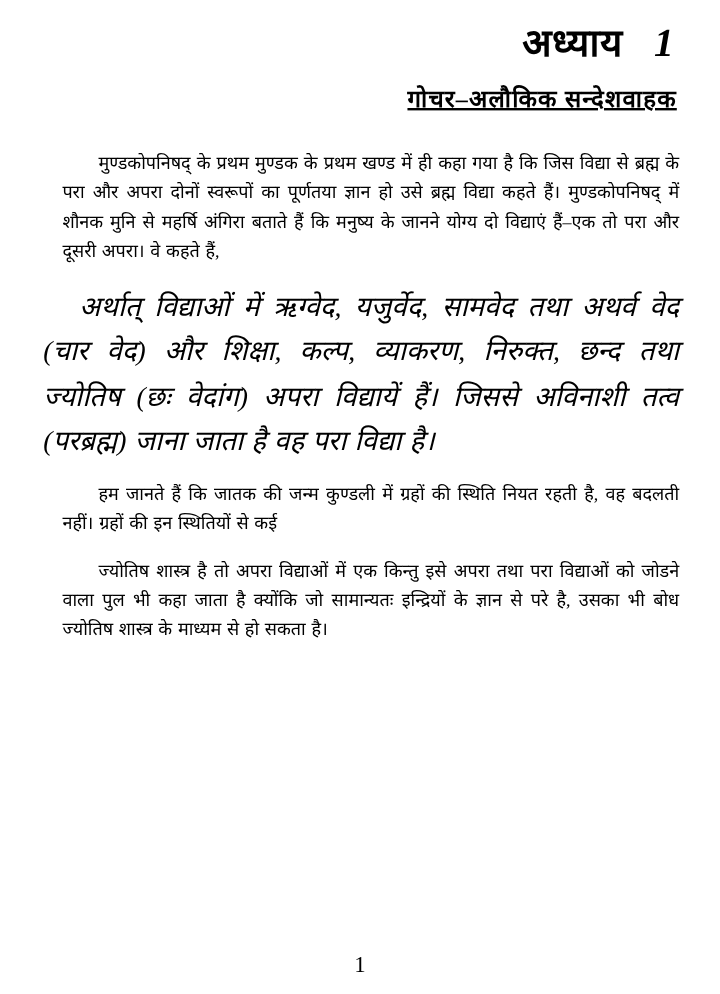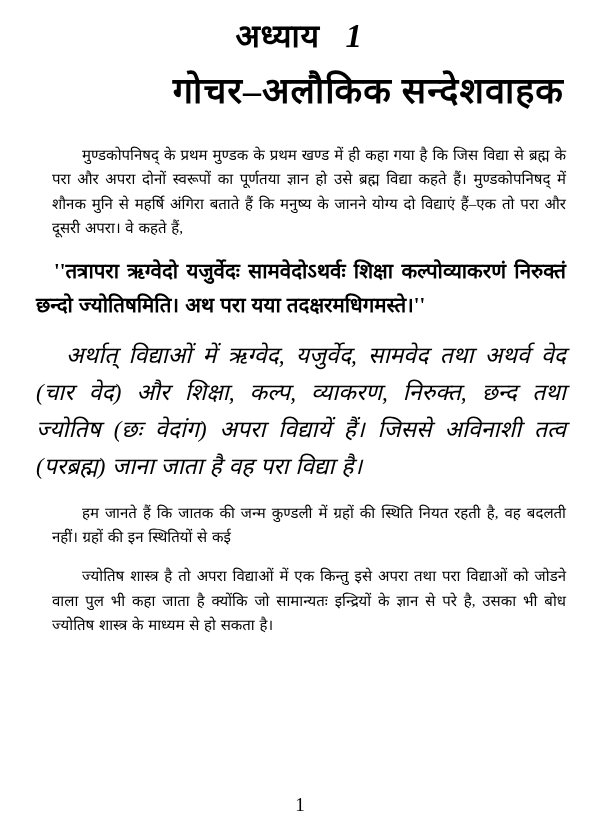--- a/index.html
+++ b/index.html
@@ -15,43 +15,44 @@
     overflow: hidden;
   }
   .page {
     position: relative;
     width: 600px;
     height: 828px;
     box-sizing: border-box;
     padding: 18px 34px 10px 36px;
   }
   .chapter-line {
-    text-align: center;
+    text-align: right;
     font-size: 32px;
     font-weight: bold;
     letter-spacing: 0.5px;
     margin: 0 4px 14px 0;
     line-height: 1.15;
   }
   .chapter-line .chap-word {
     display: inline;
   }
   .chapter-line .chap-num {
     display: inline-block;
     margin-left: 26px;
     font-style: italic;
     font-size: 33px;
   }
   .chapter-title {
     text-align: right;
-    font-size: 36px;
+    font-size: 20px;
     font-weight: bold;
     margin: 0 2px 30px 0;
     line-height: 1.2;
     letter-spacing: 1px;
+    text-decoration: underline;
   }
   p.body-para {
     font-size: 15px;
     line-height: 1.62;
     margin: 0 0 15px 16px;
     text-align: justify;
     text-justify: inter-word;
     word-spacing: 1px;
   }
   p.body-para.indent {
@@ -90,21 +91,20 @@
 <div class="page">
 
   <div class="chapter-line">
     <span class="chap-word">अध्याय</span><span class="chap-num">1</span>
   </div>
 
   <div class="chapter-title">गोचर–अलौकिक सन्देशवाहक</div>
 
   <p class="body-para indent">मुण्डकोपनिषद् के प्रथम मुण्डक के प्रथम खण्ड में ही कहा गया है कि जिस विद्या से ब्रह्म के परा और अपरा दोनों स्वरूपों का पूर्णतया ज्ञान हो उसे ब्रह्म विद्या कहते हैं। मुण्डकोपनिषद् में शौनक मुनि से महर्षि अंगिरा बताते हैं कि मनुष्य के जानने योग्य दो विद्याएं हैं–एक तो परा और दूसरी अपरा। वे कहते हैं,</p>
 
-  <p class="quote">''तत्रापरा ऋग्वेदो यजुर्वेदः सामवेदोऽथर्वः शिक्षा कल्पोव्याकरणं निरुक्तं छन्दो ज्योतिषमिति। अथ परा यया तदक्षरमधिगमस्ते।''</p>
 
   <p class="italic-para">अर्थात् विद्याओं में ऋग्वेद, यजुर्वेद, सामवेद तथा अथर्व वेद (चार वेद) और शिक्षा, कल्प, व्याकरण, निरुक्त, छन्द तथा ज्योतिष (छः वेदांग) अपरा विद्यायें हैं। जिससे अविनाशी तत्व (परब्रह्म) जाना जाता है वह परा विद्या है।</p>
 
   <p class="body-para indent">हम जानते हैं कि जातक की जन्म कुण्डली में ग्रहों की स्थिति नियत रहती है, वह बदलती नहीं। ग्रहों की इन स्थितियों से कई</p>
 
   <p class="body-para indent">ज्योतिष शास्त्र है तो अपरा विद्याओं में एक किन्तु इसे अपरा तथा परा विद्याओं को जोडने वाला पुल भी कहा जाता है क्योंकि जो सामान्यतः इन्द्रियों के ज्ञान से परे है, उसका भी बोध ज्योतिष शास्त्र के माध्यम से हो सकता है।</p>
 
   <div class="page-number">1</div>
 
 </div>

